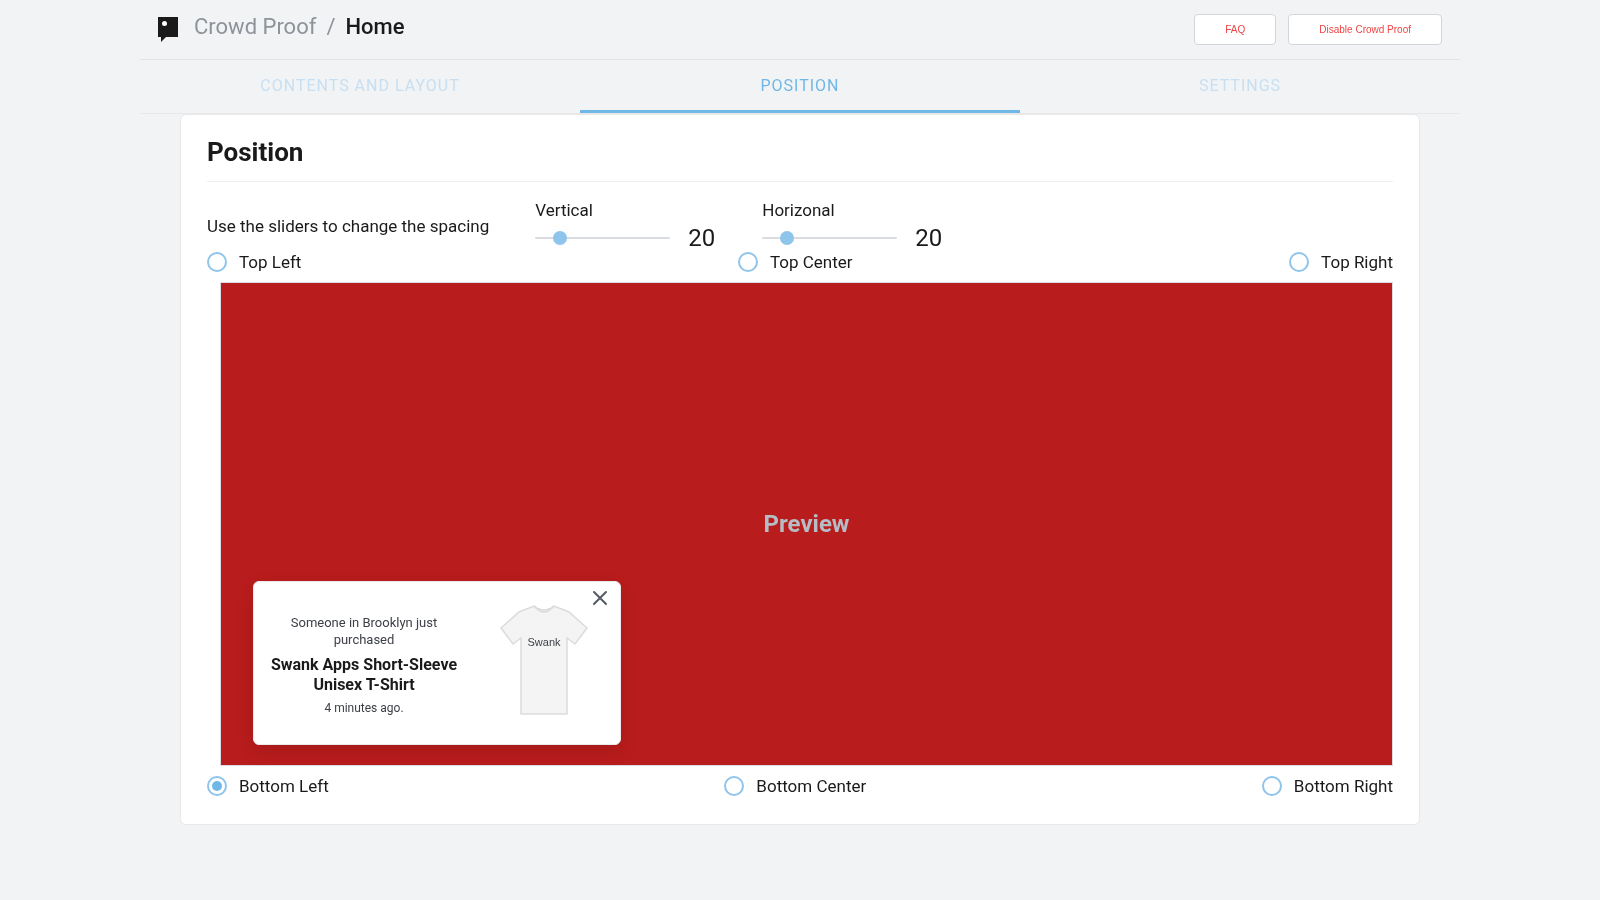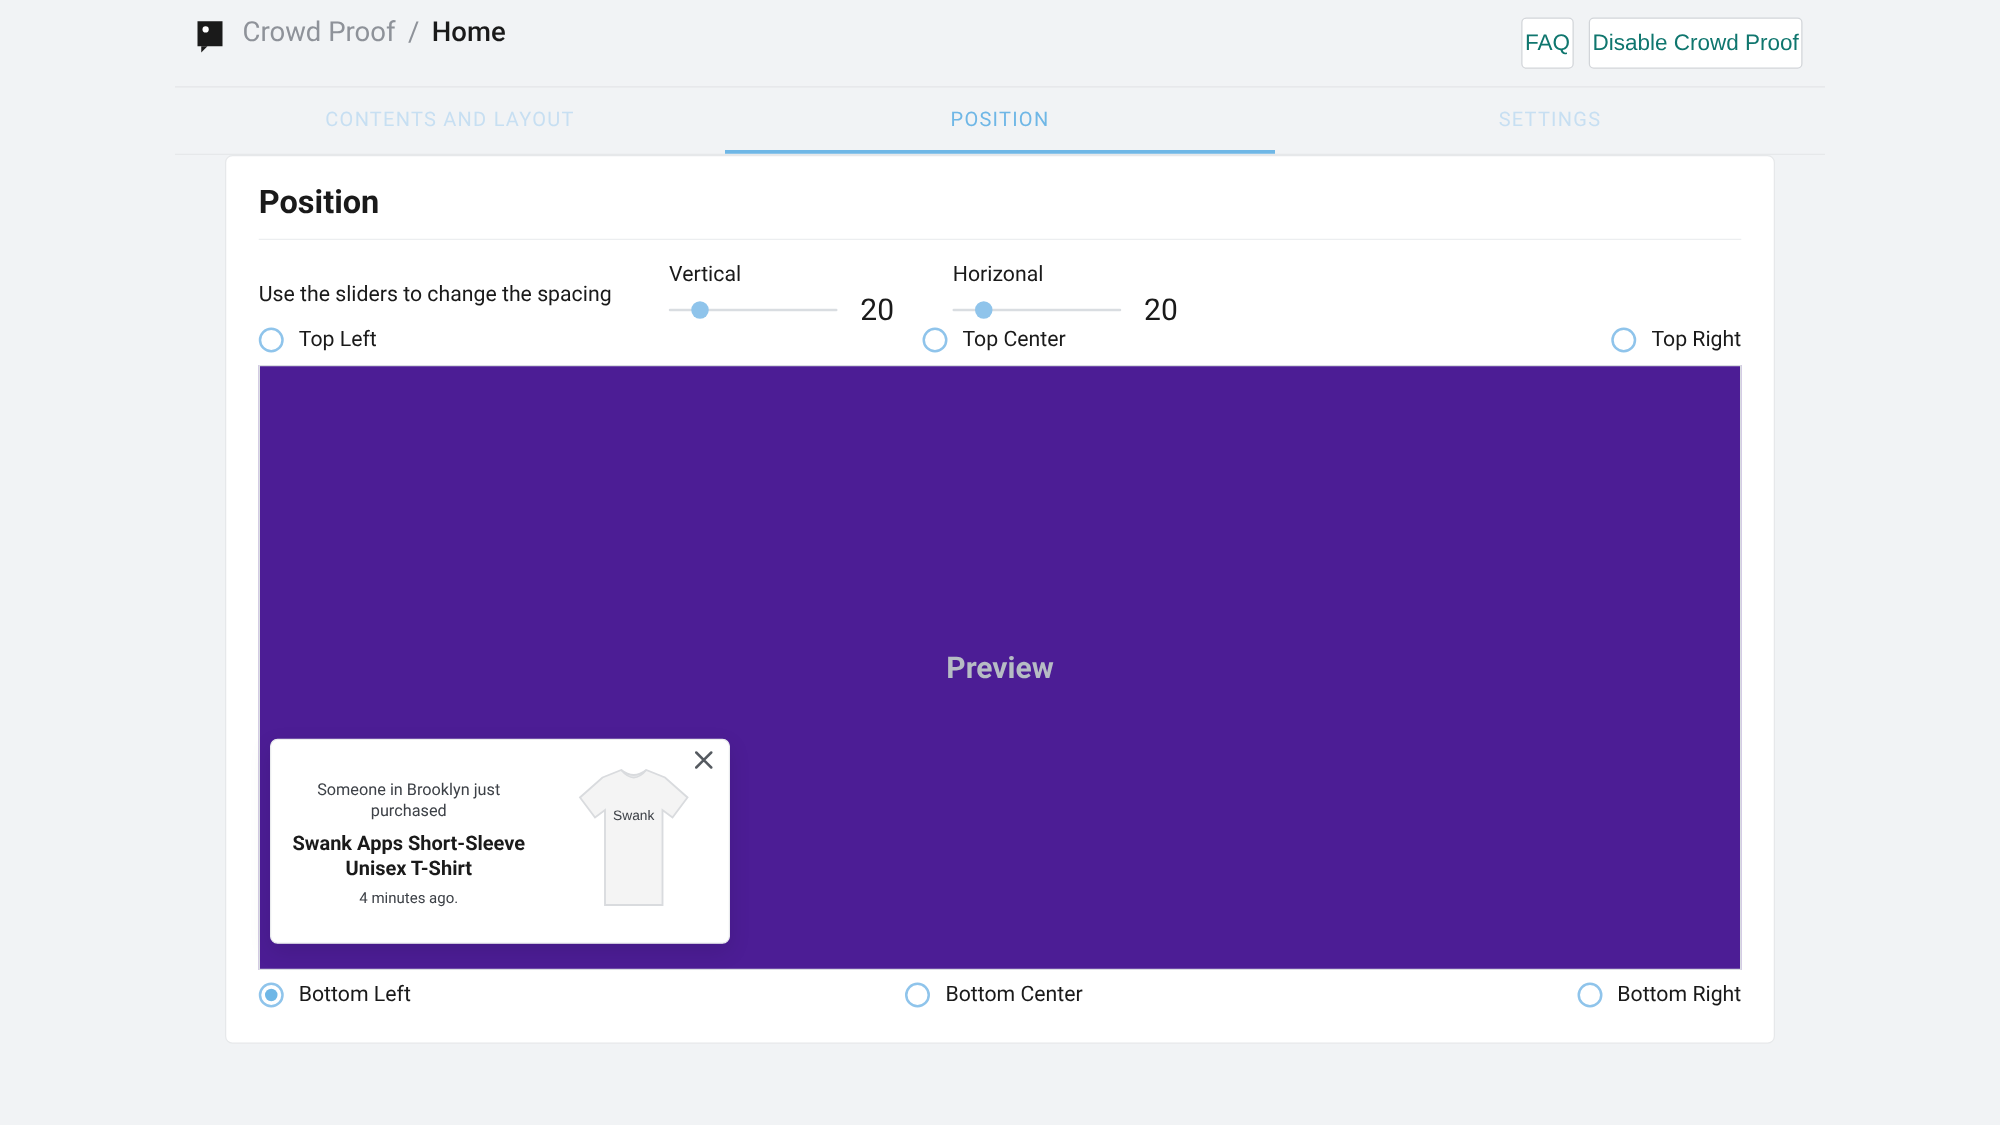--- a/index.html
+++ b/index.html
@@ -51,25 +51,25 @@
     width:5px; height:5px; border-radius:50%;
     background:#fff;
   }
   .breadcrumb .app-name { color: #8e9299; }
   .breadcrumb .sep { color: #8e9299; }
   .breadcrumb .page { color: #1a1a1a; font-weight: 500; }
   .header-actions { display: flex; gap: 12px; }
   .btn {
     border: 1px solid #d2d5d9;
     background: #fff;
-    font-size: 18px;
-    padding: 9px 2px;
+    font-size: 10px;
+    padding: 9px 30px;
     border-radius: 4px;
     cursor: pointer;
-    color: #0f766e;
+    color: #ef4444;
   }
   
   .tabs {
     display: flex;
     border-bottom: 1px solid #e6e8ea;
   }
   .tab {
     flex: 1;
     text-align: center;
     padding: 16px 0 15px;
@@ -160,34 +160,35 @@
     transform: translate(-50%,-50%);
     width: 10px; height: 10px;
     border-radius: 50%;
     background: #6fb7e6;
   }
   
   .preview {
     border: 1px solid #d9dde1;
     height: 484px;
     position: relative;
-    background: #4c1d95;
+    background: #b91c1c;
+    margin-left: 13px;
   }
   .preview-label {
     position: absolute;
     top: 50%; left: 50%;
     transform: translate(-50%,-50%);
     font-size: 24px;
     font-weight: 700;
     color: #b6bcc4;
   }
   
   .notif {
     position: absolute;
-    left: 8px; bottom: 20px;
+    left: 32px; bottom: 20px;
     width: 368px;
     background: #fff;
     border: 1px solid #e9ebed;
     border-radius: 6px;
     box-shadow: 0 6px 18px rgba(0,0,0,0.10);
     padding: 18px 16px 14px 16px;
     display: flex;
     align-items: center;
     gap: 26px;
   }

